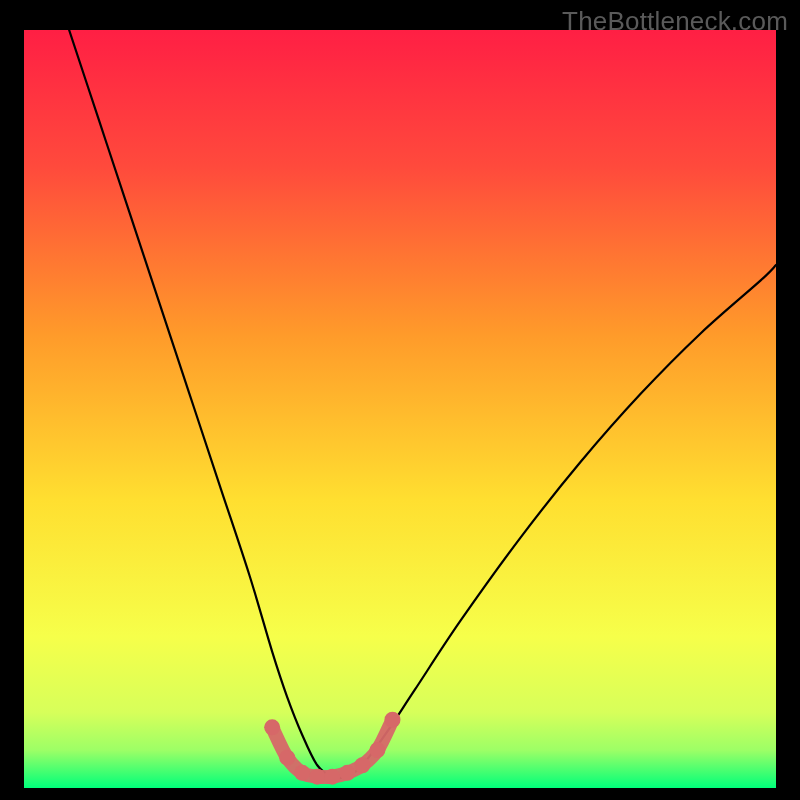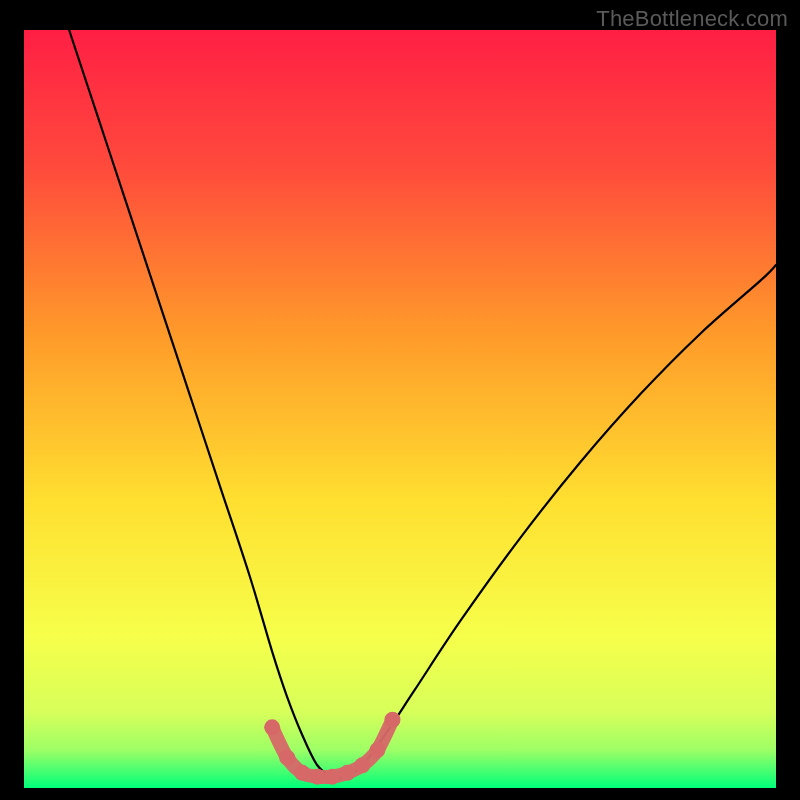--- a/index.html
+++ b/index.html
@@ -17,21 +17,21 @@
     left: 0;
     width: 800px;
     height: 800px;
     background: #000;
   }
   .watermark {
     position: absolute;
     top: 6px;
     right: 12px;
     color: #5a5a5a;
-    font-size: 22px;
+    font-size: 26px;
     font-weight: 500;
     letter-spacing: 0.2px;
     z-index: 10;
   }
   .plot {
     position: absolute;
     top: 30px;
     left: 24px;
     width: 752px;
     height: 758px;

